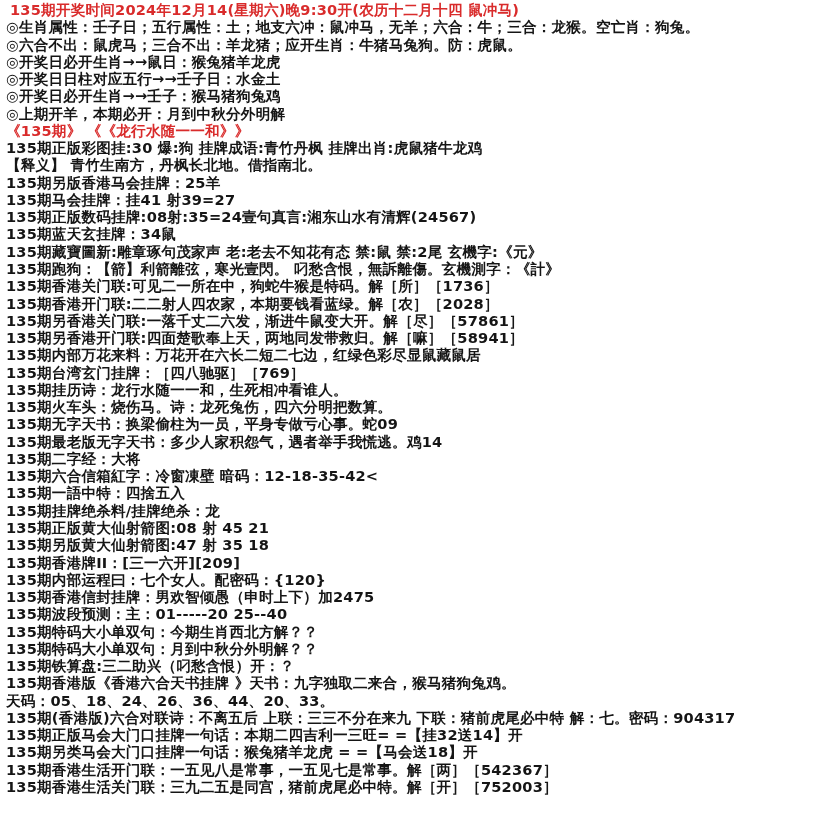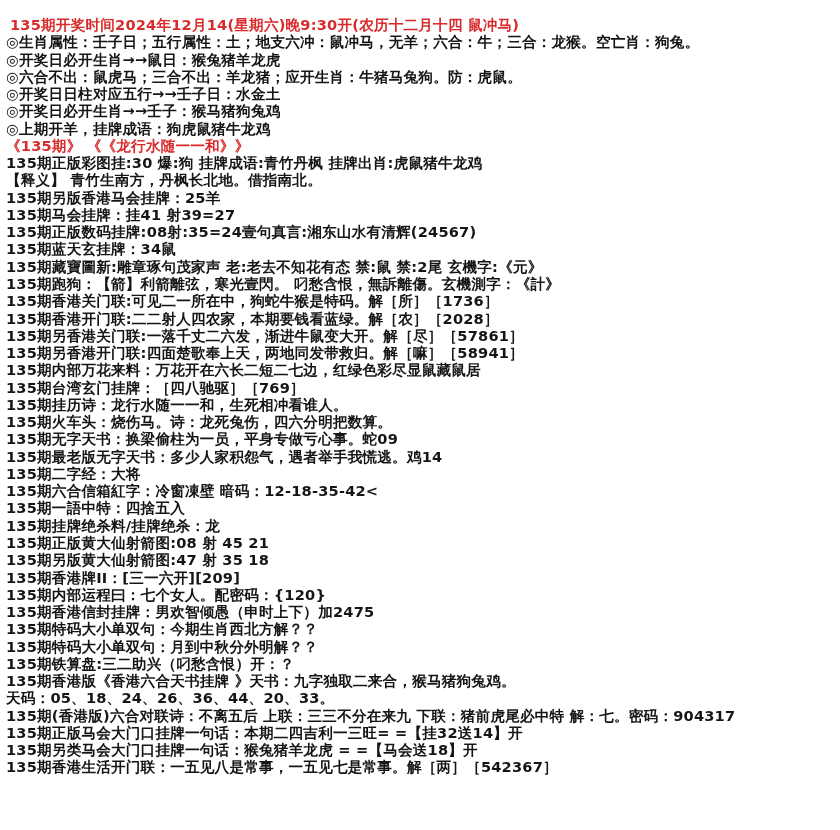--- a/index.html
+++ b/index.html
@@ -9,21 +9,21 @@
   }
   body {
     width: 840px;
     height: 830px;
     overflow: hidden;
   }
   .page {
     box-sizing: border-box;
     width: 840px;
     height: 830px;
-    padding: 16px 2px 0 6px;
+    padding: 1px 2px 0 6px;
     font-family: "DejaVu Sans", sans-serif;
     font-weight: 700;
     font-size: 14.6px;
     color: #151515;
     white-space: nowrap;
   }
   .line {
     height: 17.28px;
     line-height: 17.28px;
     overflow: hidden;
@@ -35,25 +35,25 @@
   .line.indent {
     padding-left: 4px;
   }
 </style>
 </head>
 <body>
 
 <div class="page" id="lines-container">
     <div class="line red indent">135期开奖时间2024年12月14(星期六)晚9:30开(农历十二月十四 鼠冲马)</div>
     <div class="line">◎生肖属性：壬子日；五行属性：土；地支六冲：鼠冲马，无羊；六合：牛；三合：龙猴。空亡肖：狗兔。</div>
+    <div class="line">◎六合不出：鼠虎马；三合不出：羊龙猪；应开生肖：牛猪马兔狗。防：虎鼠。</div>
     <div class="line">◎开奖日必开生肖→→鼠日：猴兔猪羊龙虎</div>
-    <div class="line">◎六合不出：鼠虎马；三合不出：羊龙猪；应开生肖：牛猪马兔狗。防：虎鼠。</div>
     <div class="line">◎开奖日日柱对应五行→→壬子日：水金土</div>
     <div class="line">◎开奖日必开生肖→→壬子：猴马猪狗兔鸡</div>
-    <div class="line">◎上期开羊，挂牌成语：狗虎鼠猪牛龙鸡</div>
+    <div class="line">◎上期开羊，本期必开：月到中秋分外明解</div>
     <div class="line red">《135期》 《《龙行水随一一和》》</div>
     <div class="line">135期正版彩图挂:30 爆:狗 挂牌成语:青竹丹枫 挂牌出肖:虎鼠猪牛龙鸡</div>
     <div class="line">【释义】 青竹生南方，丹枫长北地。借指南北。</div>
     <div class="line">135期另版香港马会挂牌：25羊</div>
     <div class="line">135期马会挂牌：挂41 射39=27</div>
     <div class="line">135期正版数码挂牌:08射:35=24壹句真言:湘东山水有清辉(24567)</div>
     <div class="line">135期蓝天玄挂牌：34鼠</div>
     <div class="line">135期藏寶圖新:雕章琢句茂家声 老:老去不知花有态 禁:鼠 禁:2尾 玄機字:《元》</div>
     <div class="line">135期跑狗：【箭】利箭離弦，寒光壹閃。 叼愁含恨，無訴離傷。玄機測字：《計》</div>
     <div class="line">135期香港关门联:可见二一所在中，狗蛇牛猴是特码。解［所］［1736］</div>
@@ -68,22 +68,24 @@
     <div class="line">135期最老版无字天书：多少人家积怨气，遇者举手我慌逃。鸡14</div>
     <div class="line">135期二字经：大将</div>
     <div class="line">135期六合信箱紅字：冷窗凍壁 暗码：12-18-35-42&lt;</div>
     <div class="line">135期一語中特：四捨五入</div>
     <div class="line">135期挂牌绝杀料/挂牌绝杀：龙</div>
     <div class="line">135期正版黄大仙射箭图:08 射 45 21</div>
     <div class="line">135期另版黄大仙射箭图:47 射 35 18</div>
     <div class="line">135期香港牌II：[三一六开][209]</div>
     <div class="line">135期内部运程曰：七个女人。配密码：{120}</div>
     <div class="line">135期香港信封挂牌：男欢智倾愚（申时上下）加2475</div>
+    <div class="line">135期波段预测：主：01-----20 25--40</div>
     <div class="line">135期特码大小单双句：今期生肖西北方解？？</div>
     <div class="line">135期特码大小单双句：月到中秋分外明解？？</div>
     <div class="line">135期铁算盘:三二助兴（叼愁含恨）开：？</div>
     <div class="line">135期香港版《香港六合天书挂牌 》天书：九字独取二来合，猴马猪狗兔鸡。</div>
     <div class="line">天码：05、18、24、26、36、44、20、33。</div>
     <div class="line">135期(香港版)六合对联诗：不离五后 上联：三三不分在来九 下联：猪前虎尾必中特 解：七。密码：904317</div>
     <div class="line">135期正版马会大门口挂牌一句话：本期二四吉利一三旺= =【挂32送14】开</div>
     <div class="line">135期另类马会大门口挂牌一句话：猴兔猪羊龙虎 = =【马会送18】开</div>
     <div class="line">135期香港生活开门联：一五见八是常事，一五见七是常事。解［两］［542367］</div>
+    <div class="line">135期香港生活关门联：三九二五是同宫，猪前虎尾必中特。解［开］［752003］</div>
   </div>
 
 </body></html>

